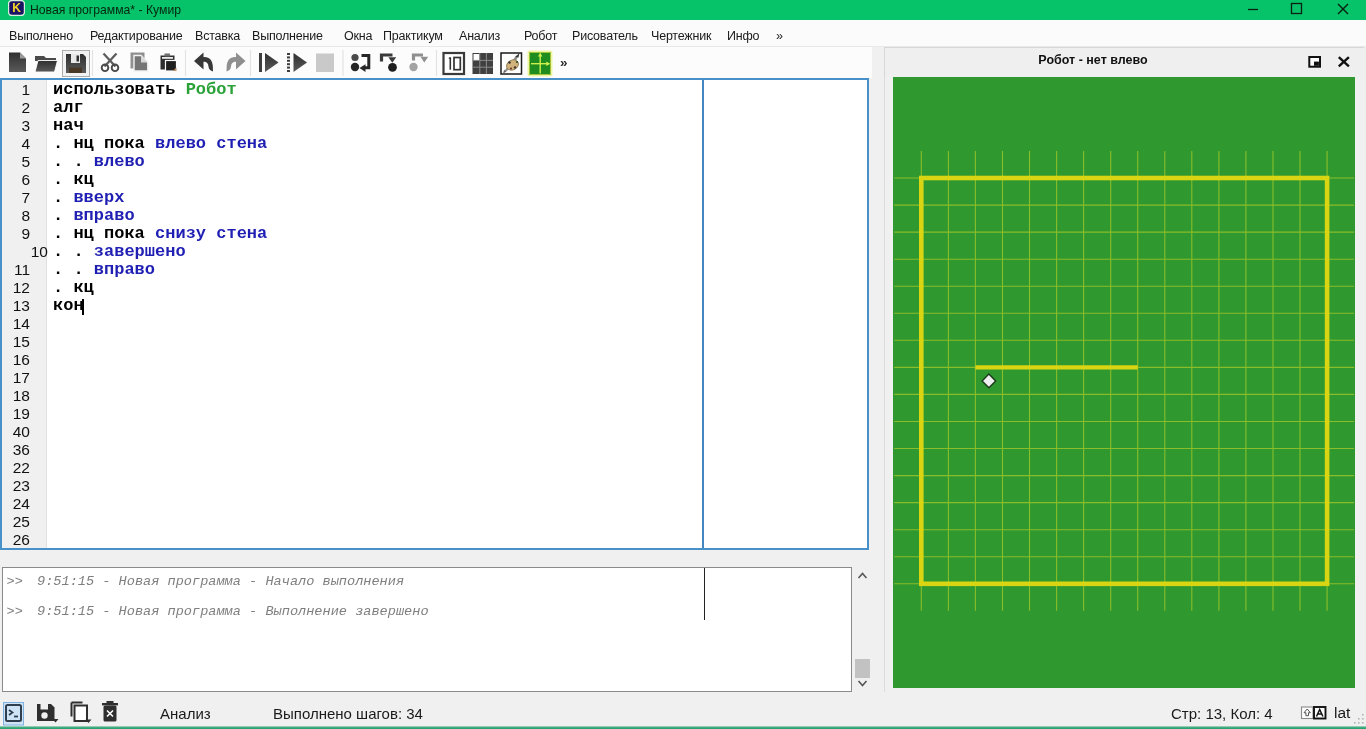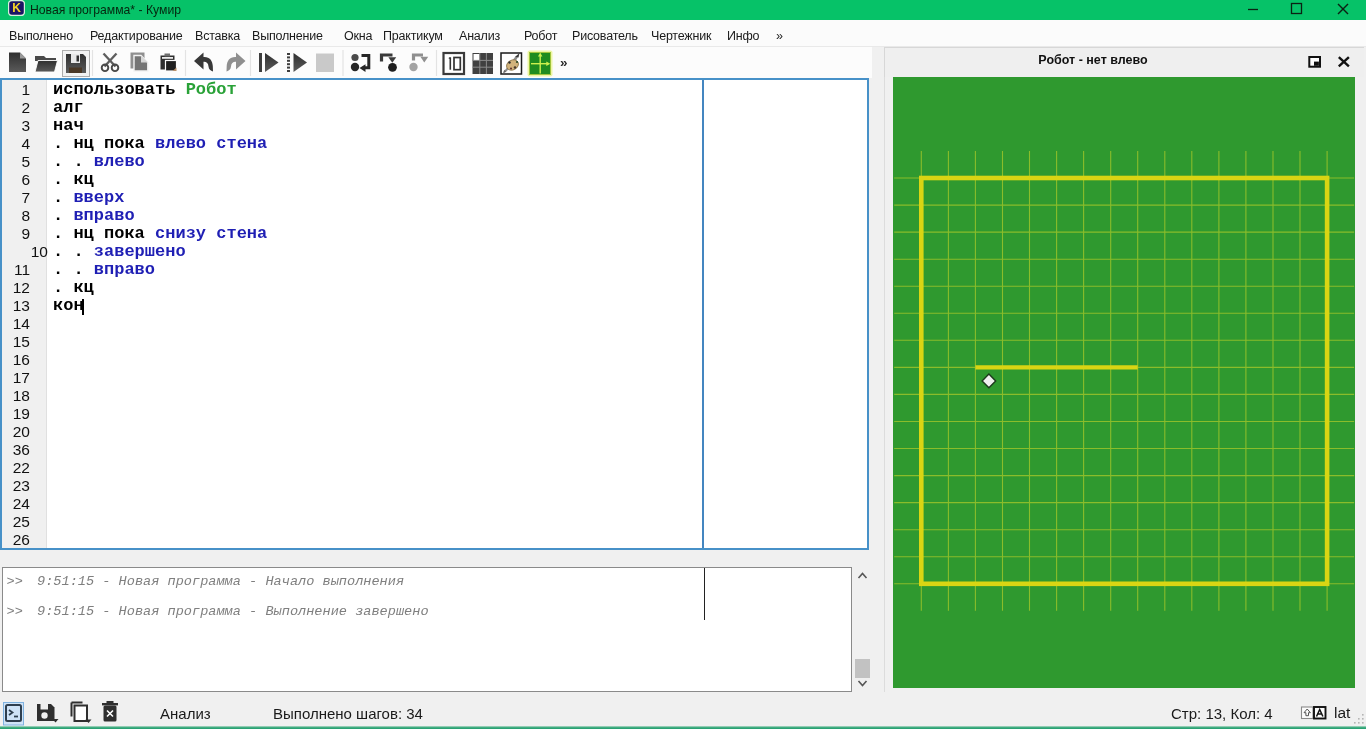--- a/index.html
+++ b/index.html
@@ -175,21 +175,21 @@
 <span class="ln" style="top:243px;left:20px">10</span>
 <span class="ln" style="top:261px;left:2px">11</span>
 <span class="ln" style="top:279px;left:2px">12</span>
 <span class="ln" style="top:297px;left:2px">13</span>
 <span class="ln" style="top:315px;left:2px">14</span>
 <span class="ln" style="top:333px;left:2px">15</span>
 <span class="ln" style="top:351px;left:2px">16</span>
 <span class="ln" style="top:369px;left:2px">17</span>
 <span class="ln" style="top:387px;left:2px">18</span>
 <span class="ln" style="top:405px;left:2px">19</span>
-<span class="ln" style="top:423px;left:2px">20</span>
+<span class="ln" style="top:423px;left:2px">40</span>
 <span class="ln" style="top:441px;left:2px">36</span>
 <span class="ln" style="top:459px;left:2px">22</span>
 <span class="ln" style="top:477px;left:2px">23</span>
 <span class="ln" style="top:495px;left:2px">24</span>
 <span class="ln" style="top:513px;left:2px">25</span>
 <span class="ln" style="top:531px;left:2px">26</span>
 <div class="cl" style="top:81px"><span class="kb">использовать </span><span class="gr">Робот</span></div>
 <div class="cl" style="top:99px"><span class="kb">алг</span></div>
 <div class="cl" style="top:117px"><span class="kb">нач</span></div>
 <div class="cl" style="top:135px"><span class="kb">. нц пока </span><span class="bl">влево стена</span></div>

